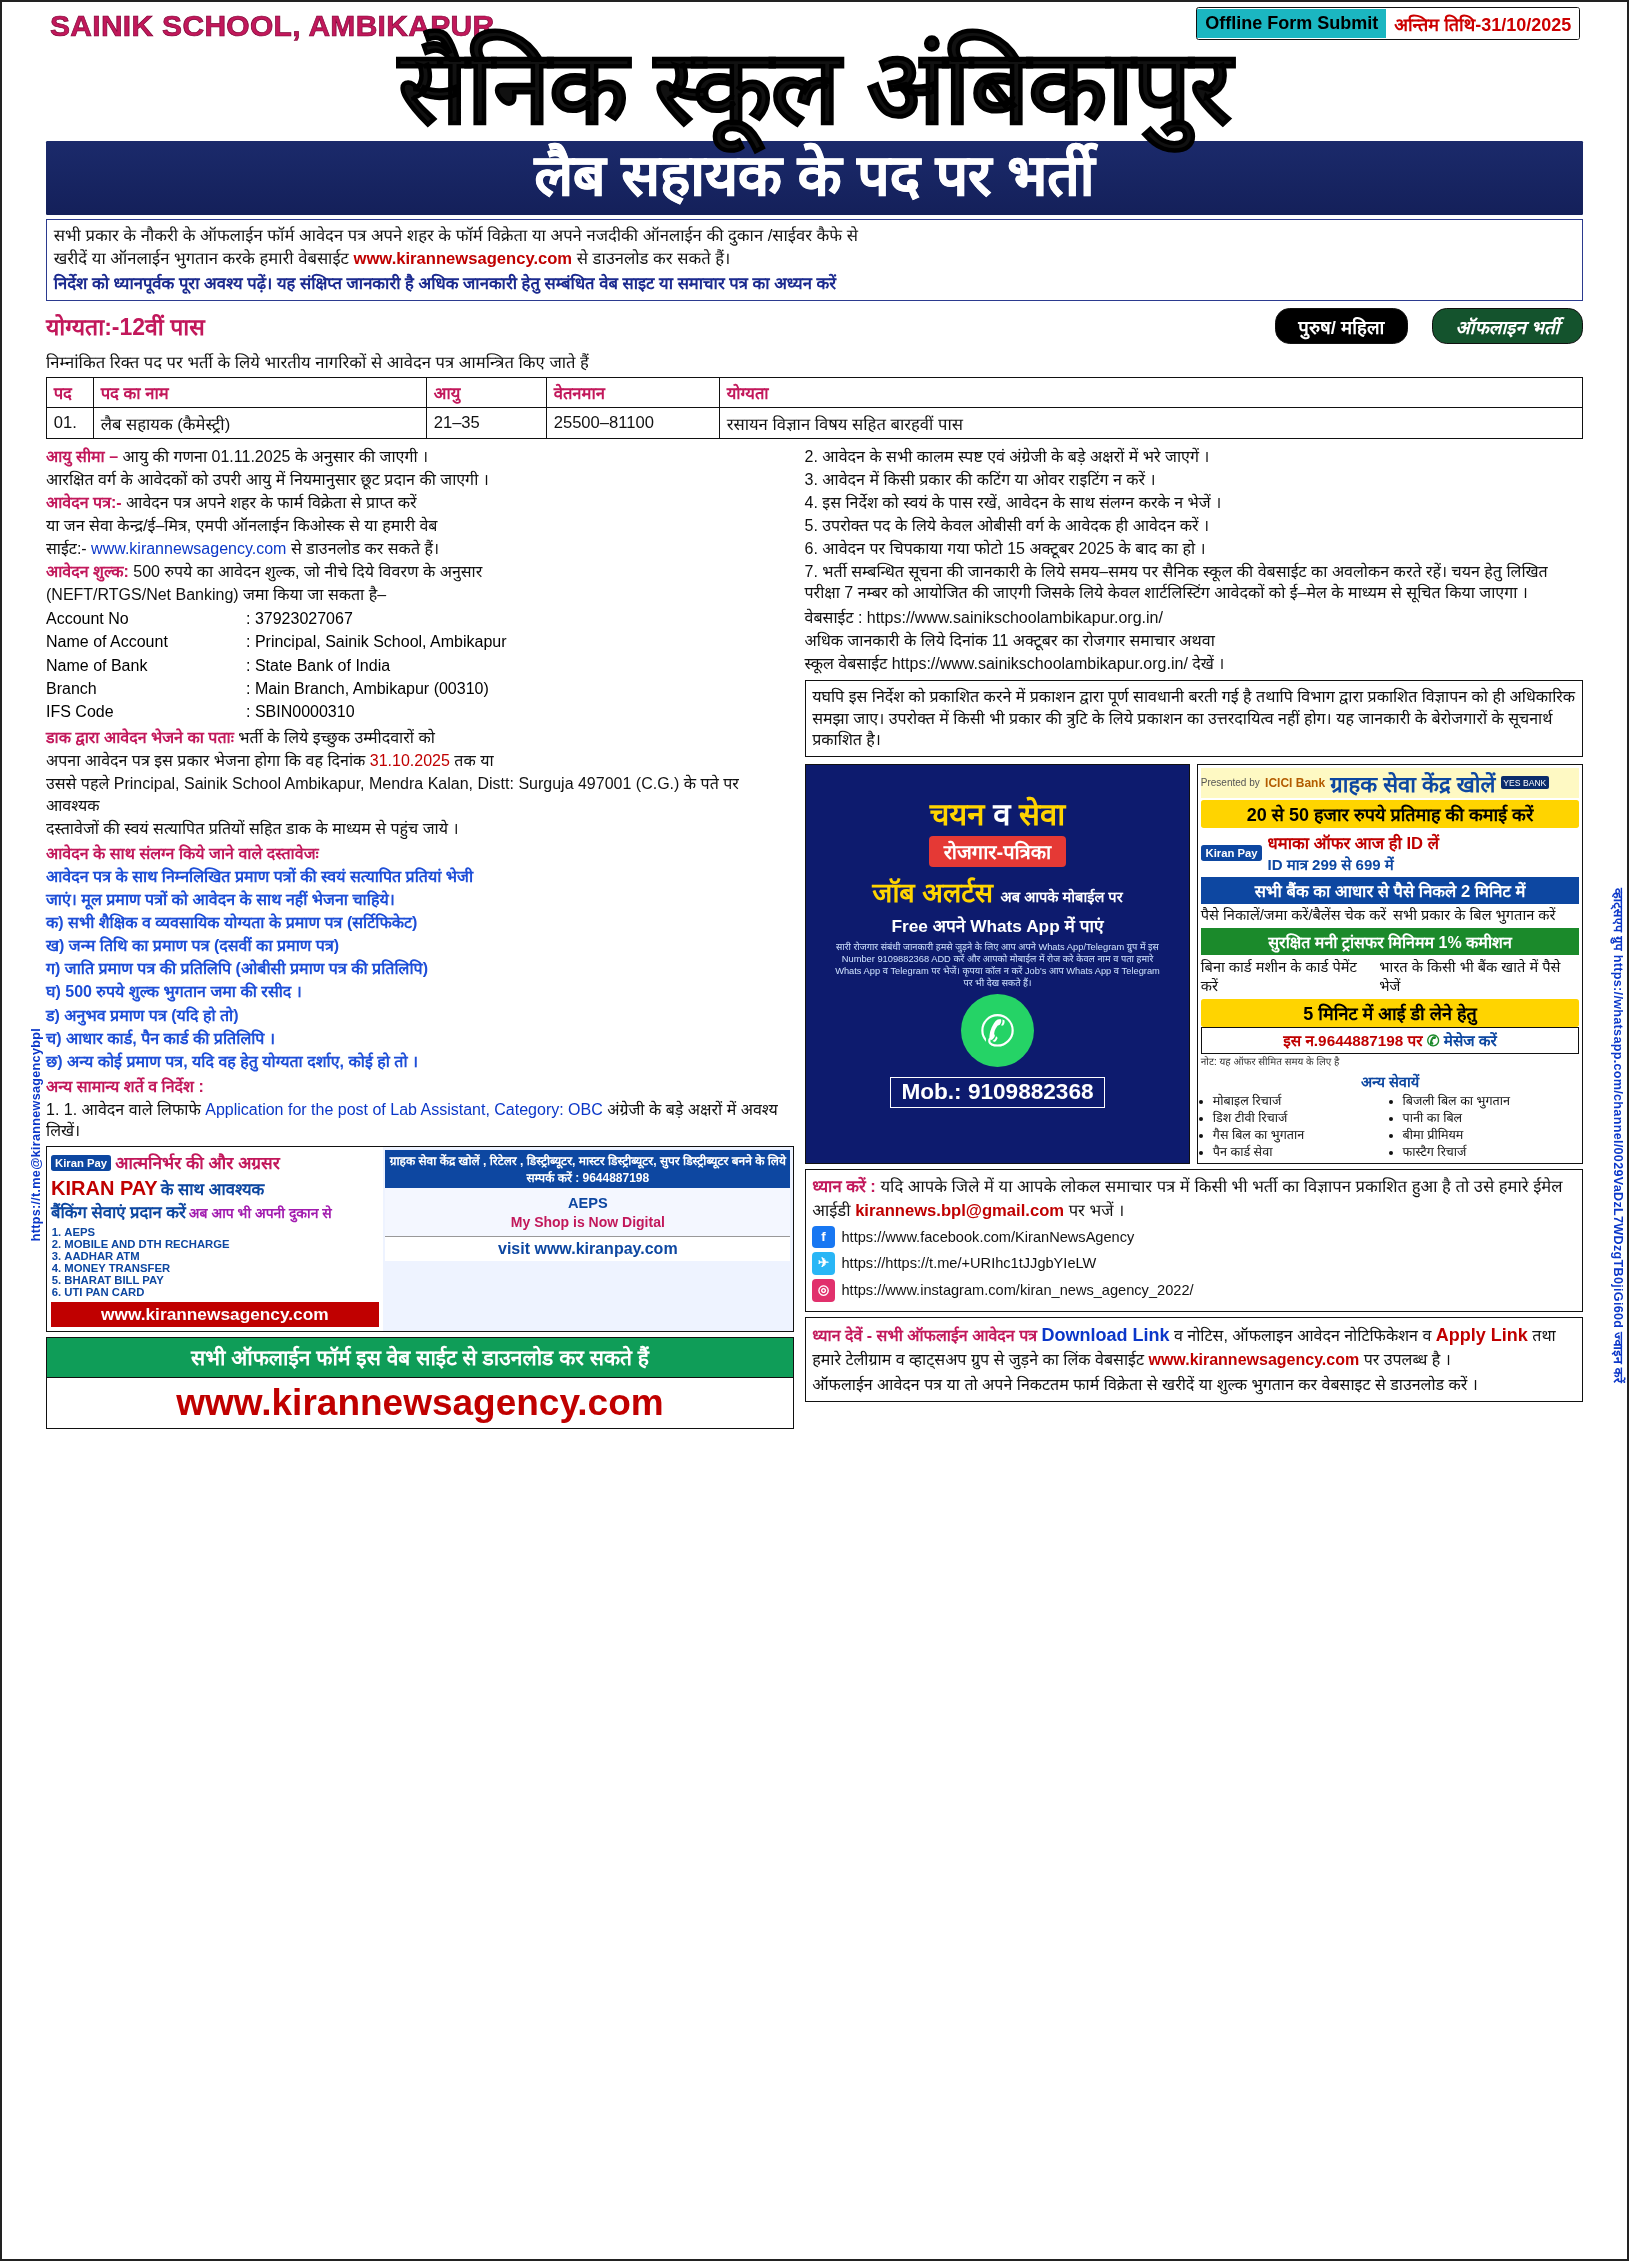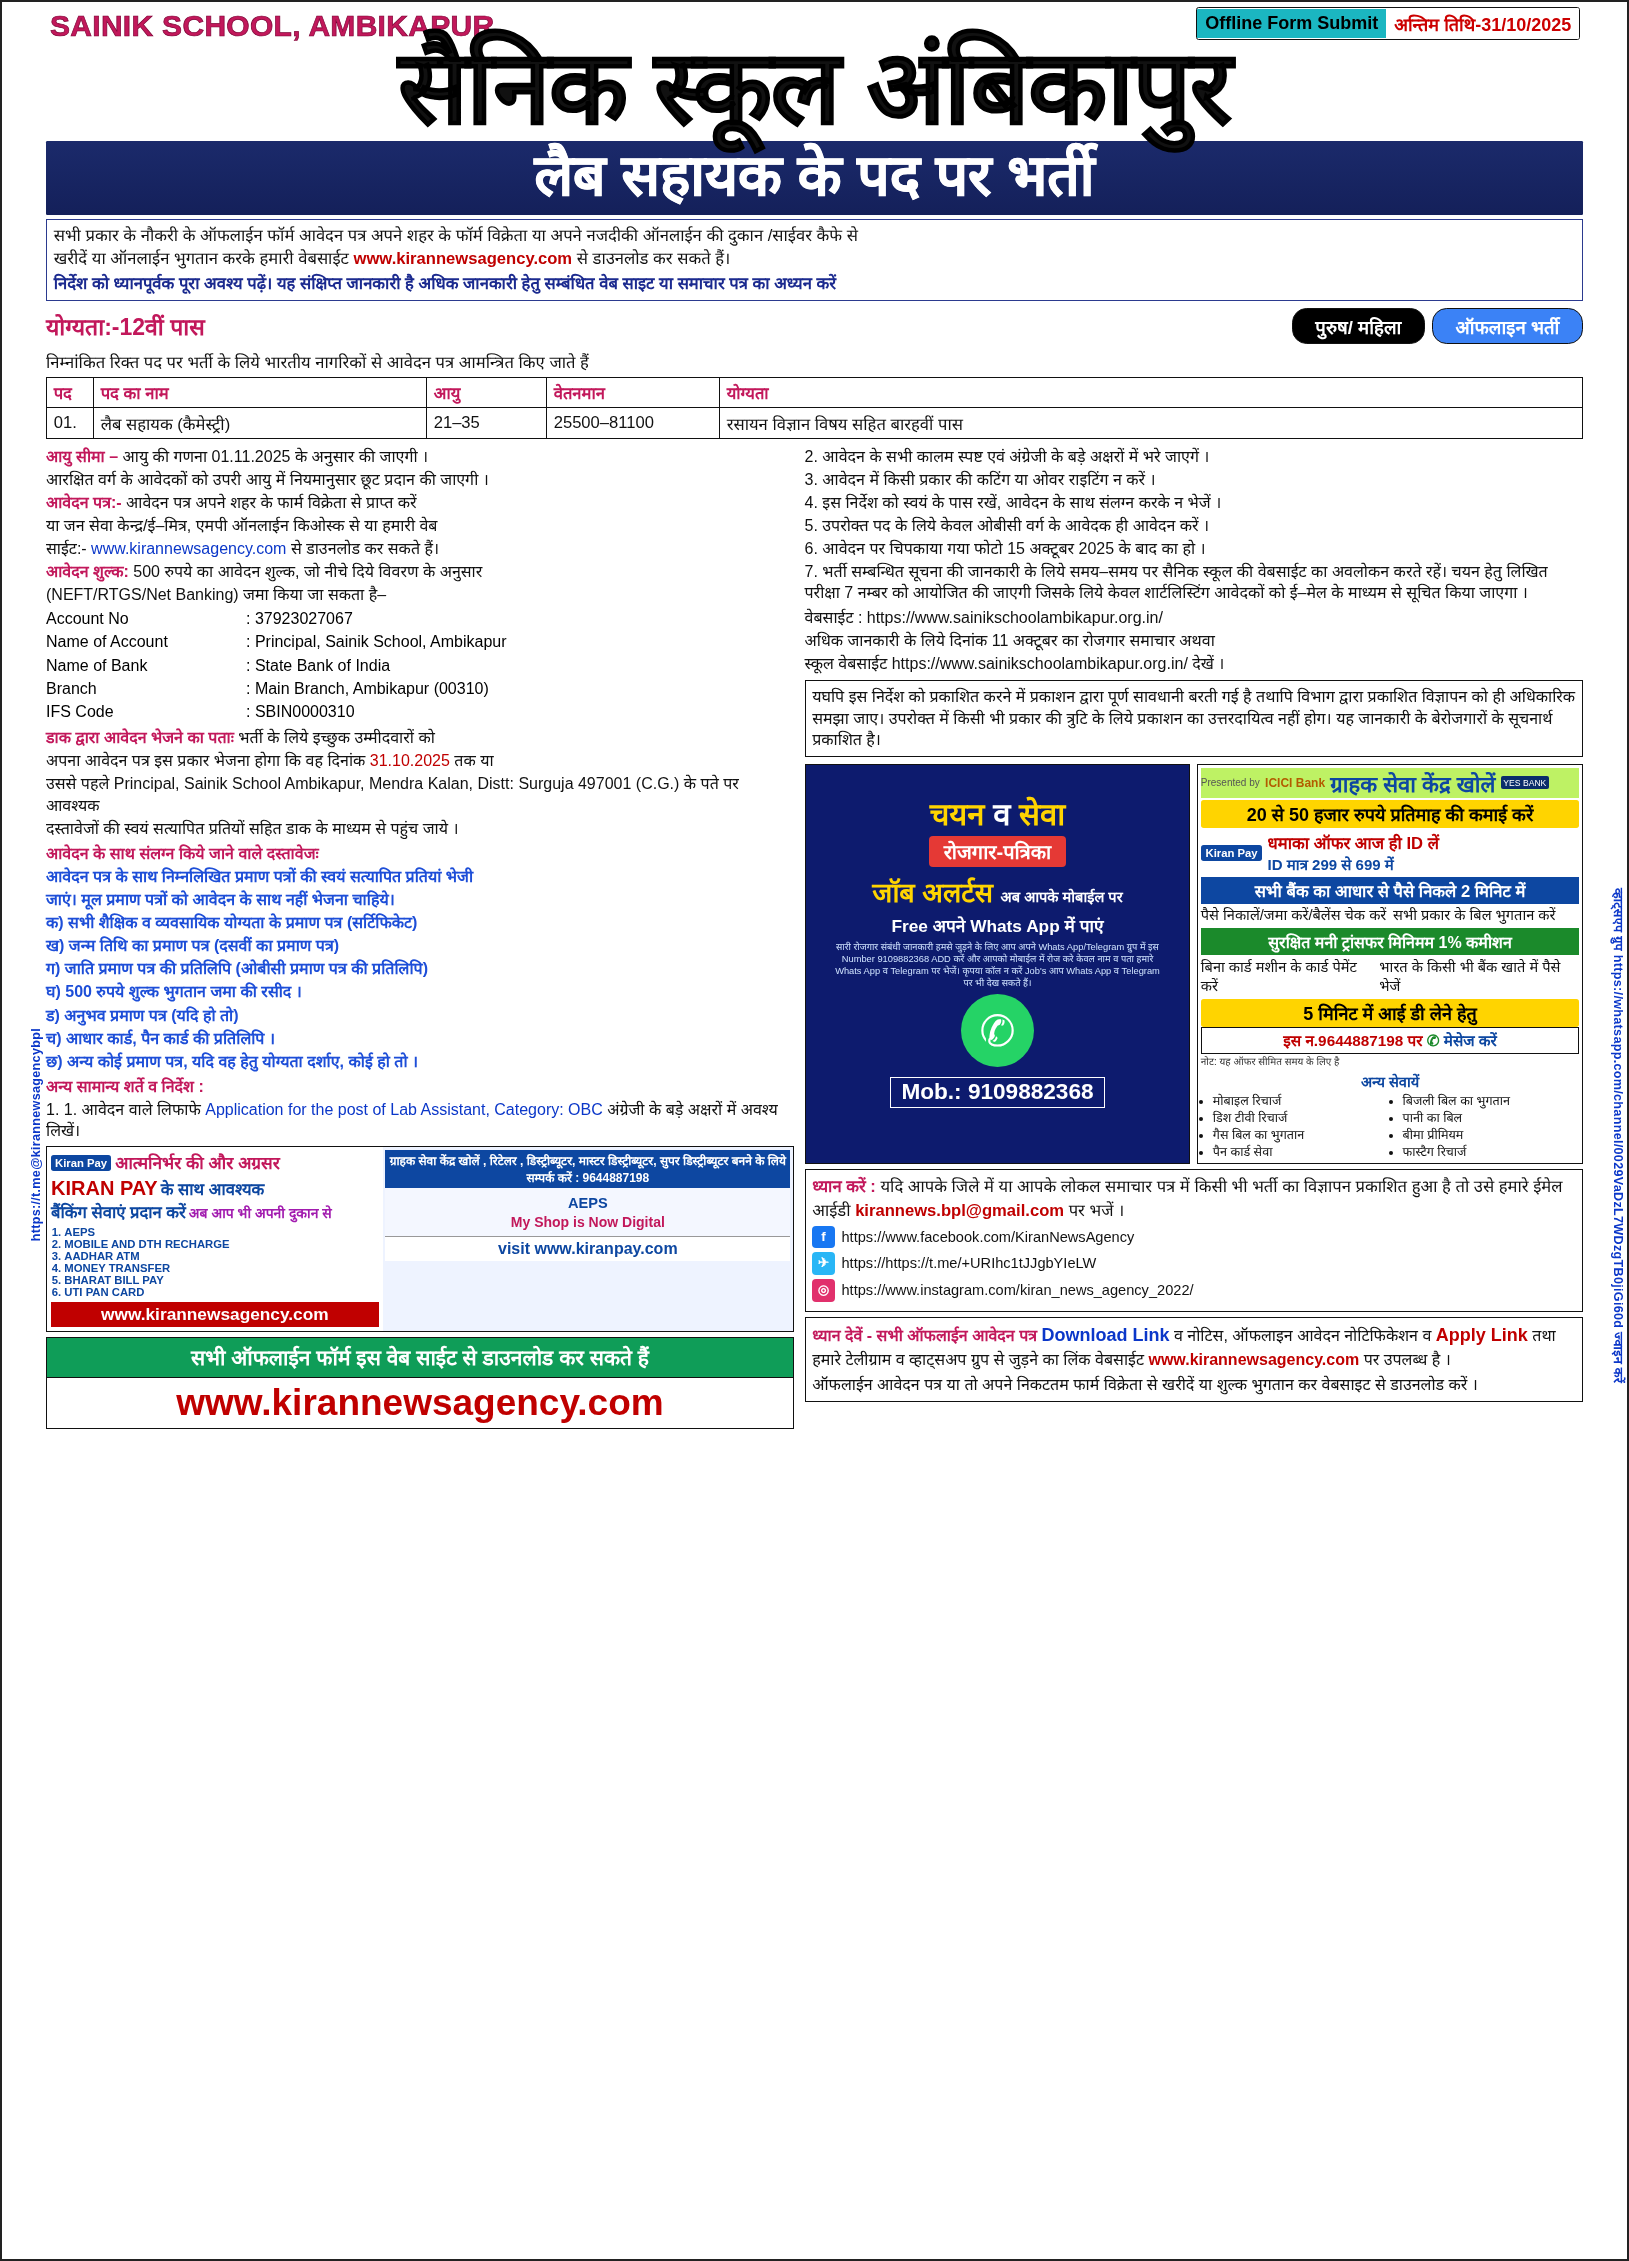--- a/index.html
+++ b/index.html
@@ -70,21 +70,21 @@
   .note-block .l3 { color:#1b2a8f; font-weight:bold; margin-top:2.7px; display:block;}
 
   
   .elig-row { display:flex; align-items:center; justify-content:space-between; margin-top:6.7px; }
   .elig-left { color:#c2185b; font-weight:bold; font-size:23px; }
   .pill {
     border-radius: 14.6px; padding: 4.7px 22.6px; font-weight:bold; font-size:18.6px; color:#fff;
     border:1.3px solid #111;
   }
   .pill-teal { background:#000000; }
-  .pill-pink { background:#3b82f6; margin-left: 7px;}
+  .pill-pink { background:#14532d; margin-left: 24px; font-style: italic;}
 
   .invite { font-size: 16.6px; color:#111; margin-top: 5.3px; }
 
   table.vac { width:100%; border-collapse:collapse; margin-top:4px; font-size:16.6px; }
   table.vac th, table.vac td { border:0.7px solid #111; padding:3.3px 6.7px; text-align:left; }
   table.vac th { color:#c2185b; font-weight:bold; }
   table.vac td { color:#111; }
 
   
   .cols { display:flex; gap:10.6px; margin-top:6.7px; }
@@ -118,21 +118,21 @@
   .ad-chayan .ck4 { text-align:center; color:#fff; font-weight:bold; font-size:17.3px; margin-top:4px;}
   .ad-chayan .ck5 { color:#cfe3ff; font-size:9.3px; line-height:1.3; text-align:center; padding:0 24px; margin-top:4px;}
   .wa-circle {
     width:73px;height:73px;border-radius:50%;background:#25D366;margin:5.3px auto 0;
     display:flex;align-items:center;justify-content:center;font-size:43px;color:#fff;
   }
   .ad-chayan .mob { text-align:center; color:#fff; font-weight:bold; font-size:22.6px; margin-top:10px;
     border:1.3px solid #fff; display:inline-block; padding:1.3px 10.6px; border-radius:0;}
   .mobwrap{ text-align:center; }
 
-  .kp-head { display:flex; align-items:center; gap:5.3px; background:#bef264; }
+  .kp-head { display:flex; align-items:center; gap:5.3px; background:#fef9c3; }
   .kp-title { color:#0d47a1; font-weight:bold; font-size:22px; }
   .kp-band { background:#ffd400; color:#000; font-weight:bold; font-size:18px; text-align:center; padding:2px; border-radius:2.7px; margin-top:2.7px;}
   .kp-band2 { background:#0d47a1; color:#fff; font-weight:bold; font-size:16.6px; text-align:center; padding:2px; margin-top:2.7px;}
   .kp-line { font-size:14.6px; color:#111; margin-top:2.7px; line-height:1.3;}
   .kp-green { background:#1b8a2b; color:#fff; font-weight:bold; font-size:16px; text-align:center; padding:2.7px; margin-top:2.7px;}
   .kp-msg { background:#fff; border:1.3px solid #111; font-weight:bold; font-size:15.3px; text-align:center; padding:2.7px; margin-top:0; color:#c00000;}
   .kp-serv { font-size:12.6px; color:#111; margin-top:2.7px; }
   .kp-serv .hdr{ text-align:center; font-weight:bold; color:#0d47a1; font-size:14.6px;}
   .kp-serv ul{ margin:1.3px 0 0 0; padding-left:12px; columns:2; }
 

